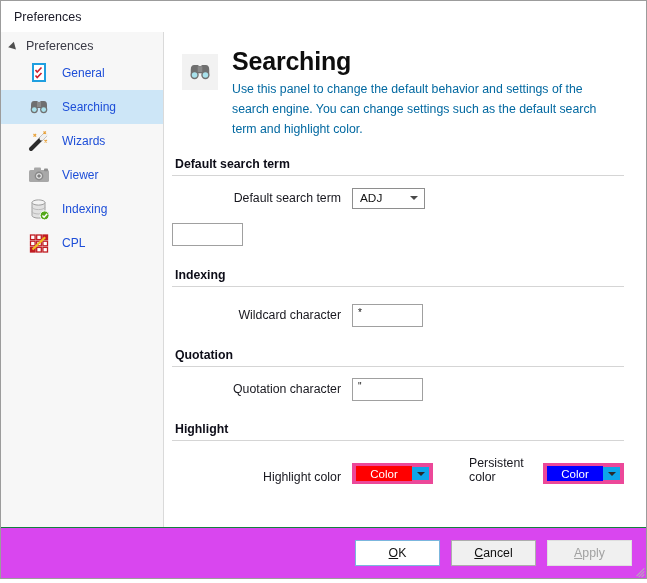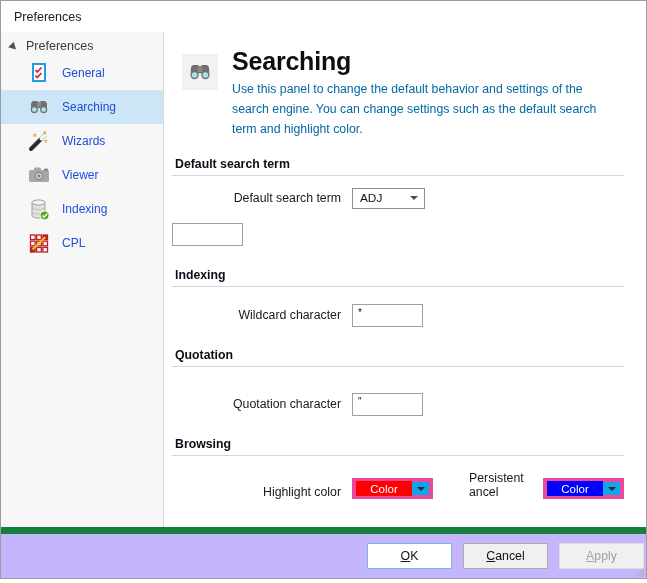--- a/index.html
+++ b/index.html
@@ -155,25 +155,25 @@
     border-right:4px solid transparent;
     border-top:4px solid #2a2a2a;
   }
   .inline-label{
     font-size:12.3px;color:#18181f;
     margin-left:36px;margin-right:11px;
   }
   
   .footer{
     flex:0 0 51px;height:51px;
-    background:#c4b5fd;
-    border-top:7px solid #15803d;
+    background:#d946ef;
+    border-top:1px solid #15803d;
     position:relative;box-sizing:border-box;
     display:flex;align-items:center;justify-content:flex-end;
-    padding-right:2px;
+    padding-right:14px;
   }
   .btn{
     width:85px;height:26px;margin-left:11px;
     box-sizing:border-box;
     background:#f0f0f0;border:1px solid #adadad;
     font-size:12.3px;color:#101010;
     display:flex;align-items:center;justify-content:center;
     cursor:default;font-family:"Liberation Sans", sans-serif;
   }
   .btn.default{border:1px solid #7bb6dd;background:#ffffff;}
@@ -340,38 +340,38 @@
         <div class="section-rule"></div>
         <div class="field-row" style="margin-top:14px;">
           <span class="field-label">Wildcard character</span>
           <div class="textbox">*</div>
         </div>
       </div>
 
       <div class="section" style="margin-top:19px;">
         <div class="section-title">Quotation</div>
         <div class="section-rule"></div>
-        <div class="field-row" style="margin-top:23px;">
+        <div class="field-row" style="margin-top:8px;">
           <span class="field-label">Quotation character</span>
           <div class="textbox">"</div>
         </div>
       </div>
 
       <div class="section" style="margin-top:19px;">
-        <div class="section-title">Browsing</div>
+        <div class="section-title">Highlight</div>
         <div class="section-rule"></div>
         <div class="field-row" style="margin-top:15px;align-items:flex-end;">
           <span class="field-label">Highlight color</span>
           <div class="color-btn">
             <span class="color-swatch" id="swatch-highlight" style="background: rgb(255, 0, 0);">Color</span>
             <span class="color-arrow-box">
               <span class="color-arrow"></span>
             </span>
           </div>
-          <span class="inline-label">Persistent ancel</span>
+          <span class="inline-label">Persistent color</span>
           <div class="color-btn">
             <span class="color-swatch" id="swatch-persistent" style="background: rgb(0, 0, 255);">Color</span>
             <span class="color-arrow-box">
               <span class="color-arrow"></span>
             </span>
           </div>
         </div>
       </div>
 
     </div>

